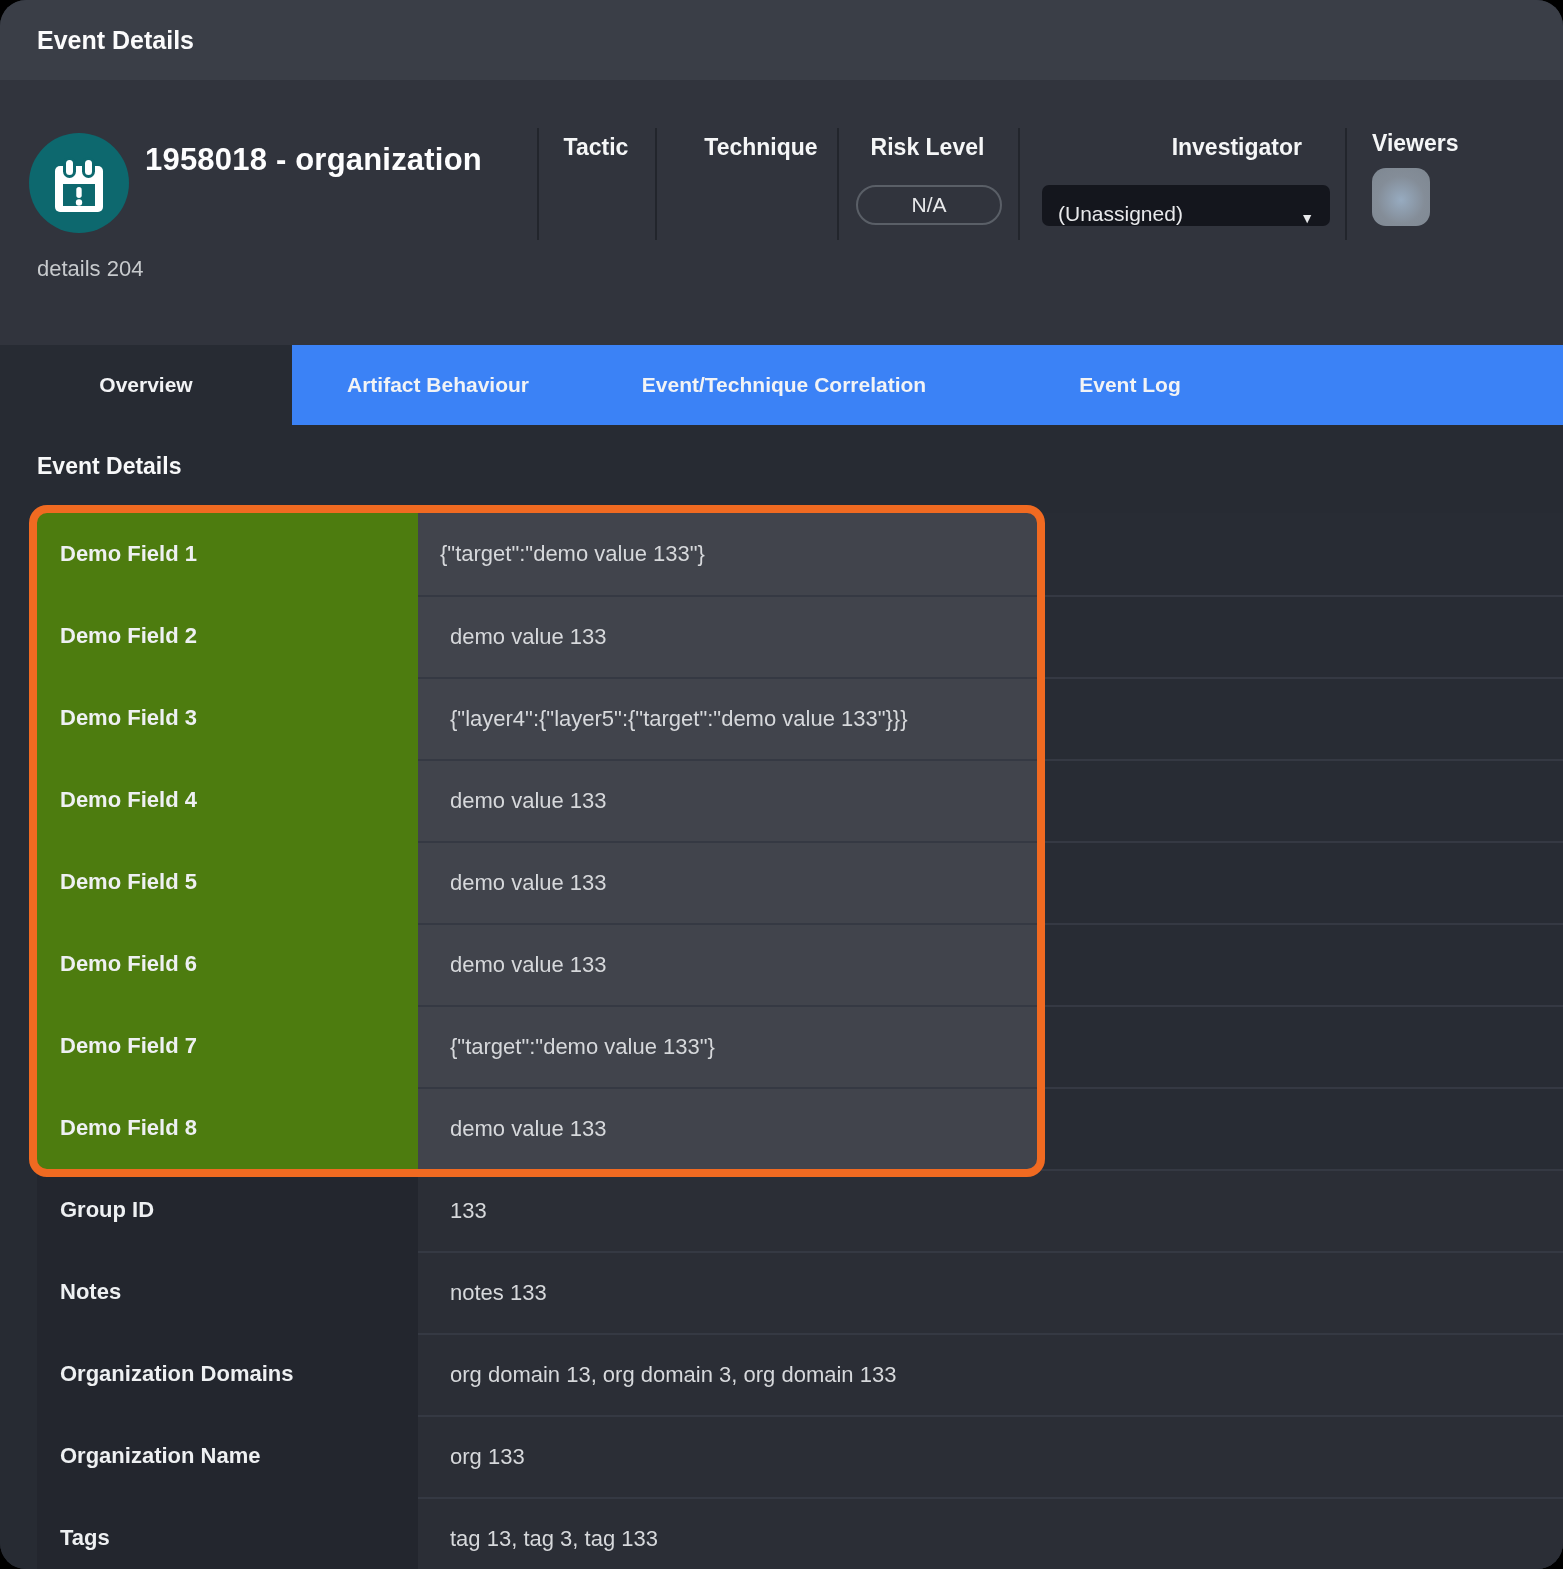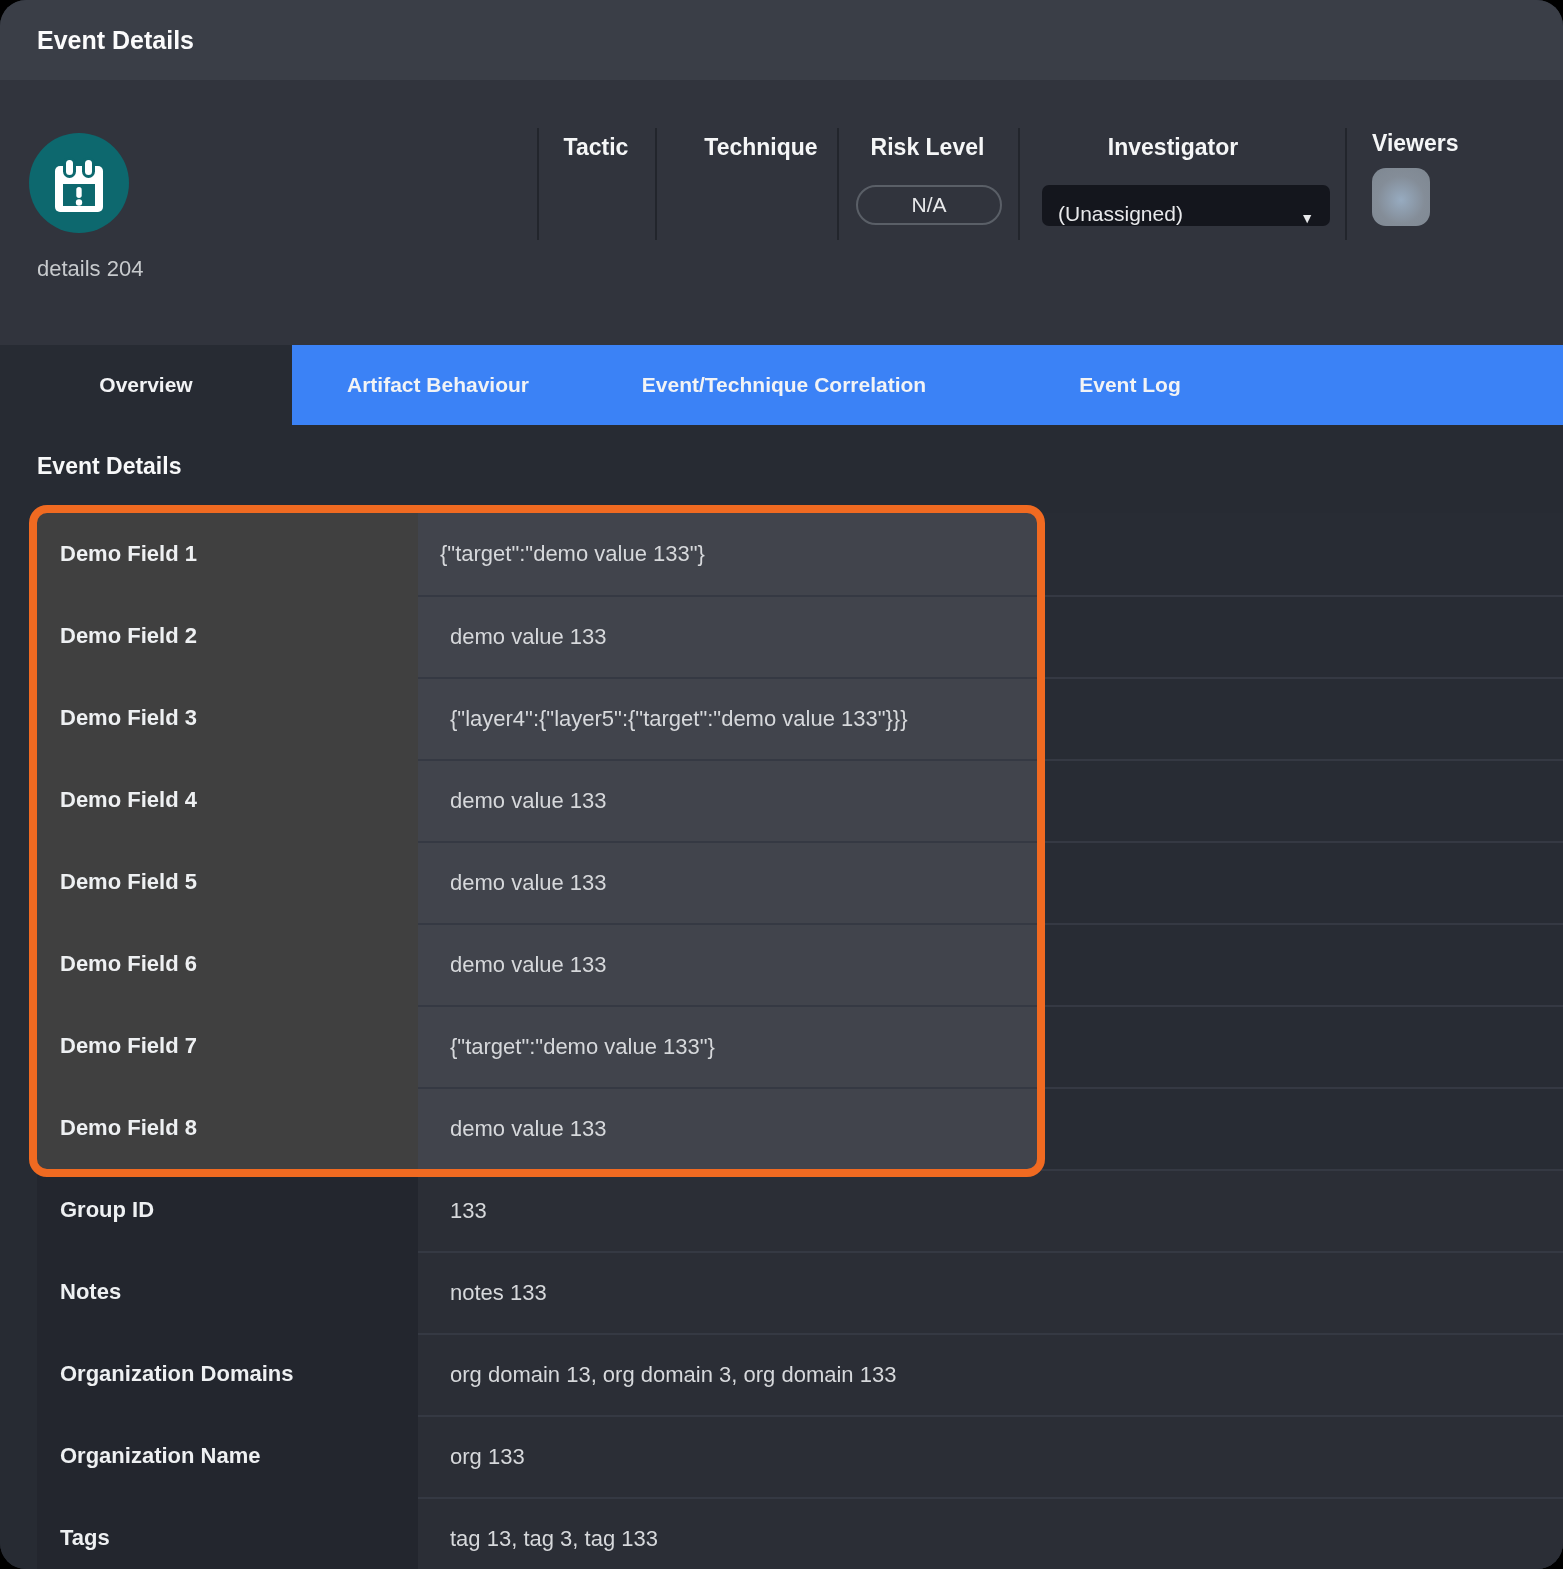--- a/index.html
+++ b/index.html
@@ -48,21 +48,21 @@
   
   .content{background:#272b33;padding-top:26px;}
   .section-title{margin:0 0 32px 37px;font-size:23px;font-weight:700;color:#f7f8f9;line-height:30px;}
   .table-wrap{position:relative;margin-left:37px;width:1526px;}
   .row{display:flex;height:82px;}
   .cell{display:flex;align-items:center;}
   .cell.label{width:381px;padding-left:23px;font-size:22px;font-weight:700;color:#eef0f2;}
   .cell.value{flex:1;padding-left:22px;font-size:22px;color:#d6d8db;}
   .row .cell.label{background:#23262e;}
   .row .cell.value{background:#2b2e36;}
-  .row.hl .cell.label{background:#404040;}
+  .row.hl .cell.label{background:#4d7c0f;}
   .row.hl .cell.value{background:linear-gradient(to right,#41444c 0,#41444c 619px,#282c34 619px);}
   .row + .row .cell.value{border-top:2px solid #353943;padding-left:32px;}
   .hl-border{
     position:absolute;left:-8px;top:-8px;width:1016px;height:672px;
     border:8px solid #f06a21;border-radius:18px;pointer-events:none;
   }
 </style>
 </head>
 <body>
 
@@ -79,33 +79,34 @@
         <rect x="26" y="33" width="48" height="46" rx="5" fill="#ffffff"></rect>
         <rect x="34" y="51" width="32" height="22" fill="#0d686e"></rect>
         <rect x="34" y="24" width="13" height="21" rx="6.5" fill="#0d686e"></rect>
         <rect x="53" y="24" width="13" height="21" rx="6.5" fill="#0d686e"></rect>
         <rect x="37" y="27" width="7" height="15" rx="3.5" fill="#ffffff"></rect>
         <rect x="56" y="27" width="7" height="15" rx="3.5" fill="#ffffff"></rect>
         <rect x="47.3" y="54" width="5.4" height="11" rx="2.7" fill="#ffffff"></rect>
         <circle cx="50" cy="69.5" r="3.2" fill="#ffffff"></circle>
       </svg>
     </span>
+    <span class="event-title">1958018 - organization</span>
     <span class="subtitle">details 204</span>
 
     <span class="vdiv" style="left:537px;"></span>
     <span class="hcol-label" style="left:537px;width:118px;">Tactic</span>
     <span class="vdiv" style="left:655px;"></span>
     <span class="hcol-label" style="left:655px;width:212px;">Technique</span>
     <span class="vdiv" style="left:837px;"></span>
     <span class="hcol-label" style="left:837px;width:181px;">Risk Level</span>
     <span class="risk-pill">
       <span>N/A</span>
     </span>
     <span class="vdiv" style="left:1018px;"></span>
-    <span class="hcol-label" style="left:1073px;width:200px;text-align:center;">Investigator</span>
+    <span class="hcol-label" style="left:1102px;width:200px;text-align:right;">Investigator</span>
     <span class="inv-select">
       <span class="inv-value">(Unassigned)</span>
       <span class="inv-caret">▼</span>
     </span>
     <span class="vdiv" style="left:1345px;"></span>
     <span class="hcol-label" style="left:1372px;width:200px;text-align:left;top:50px;">Viewers</span>
     <span class="avatar"></span>
   </div>
 
   <div class="tabstrip">

